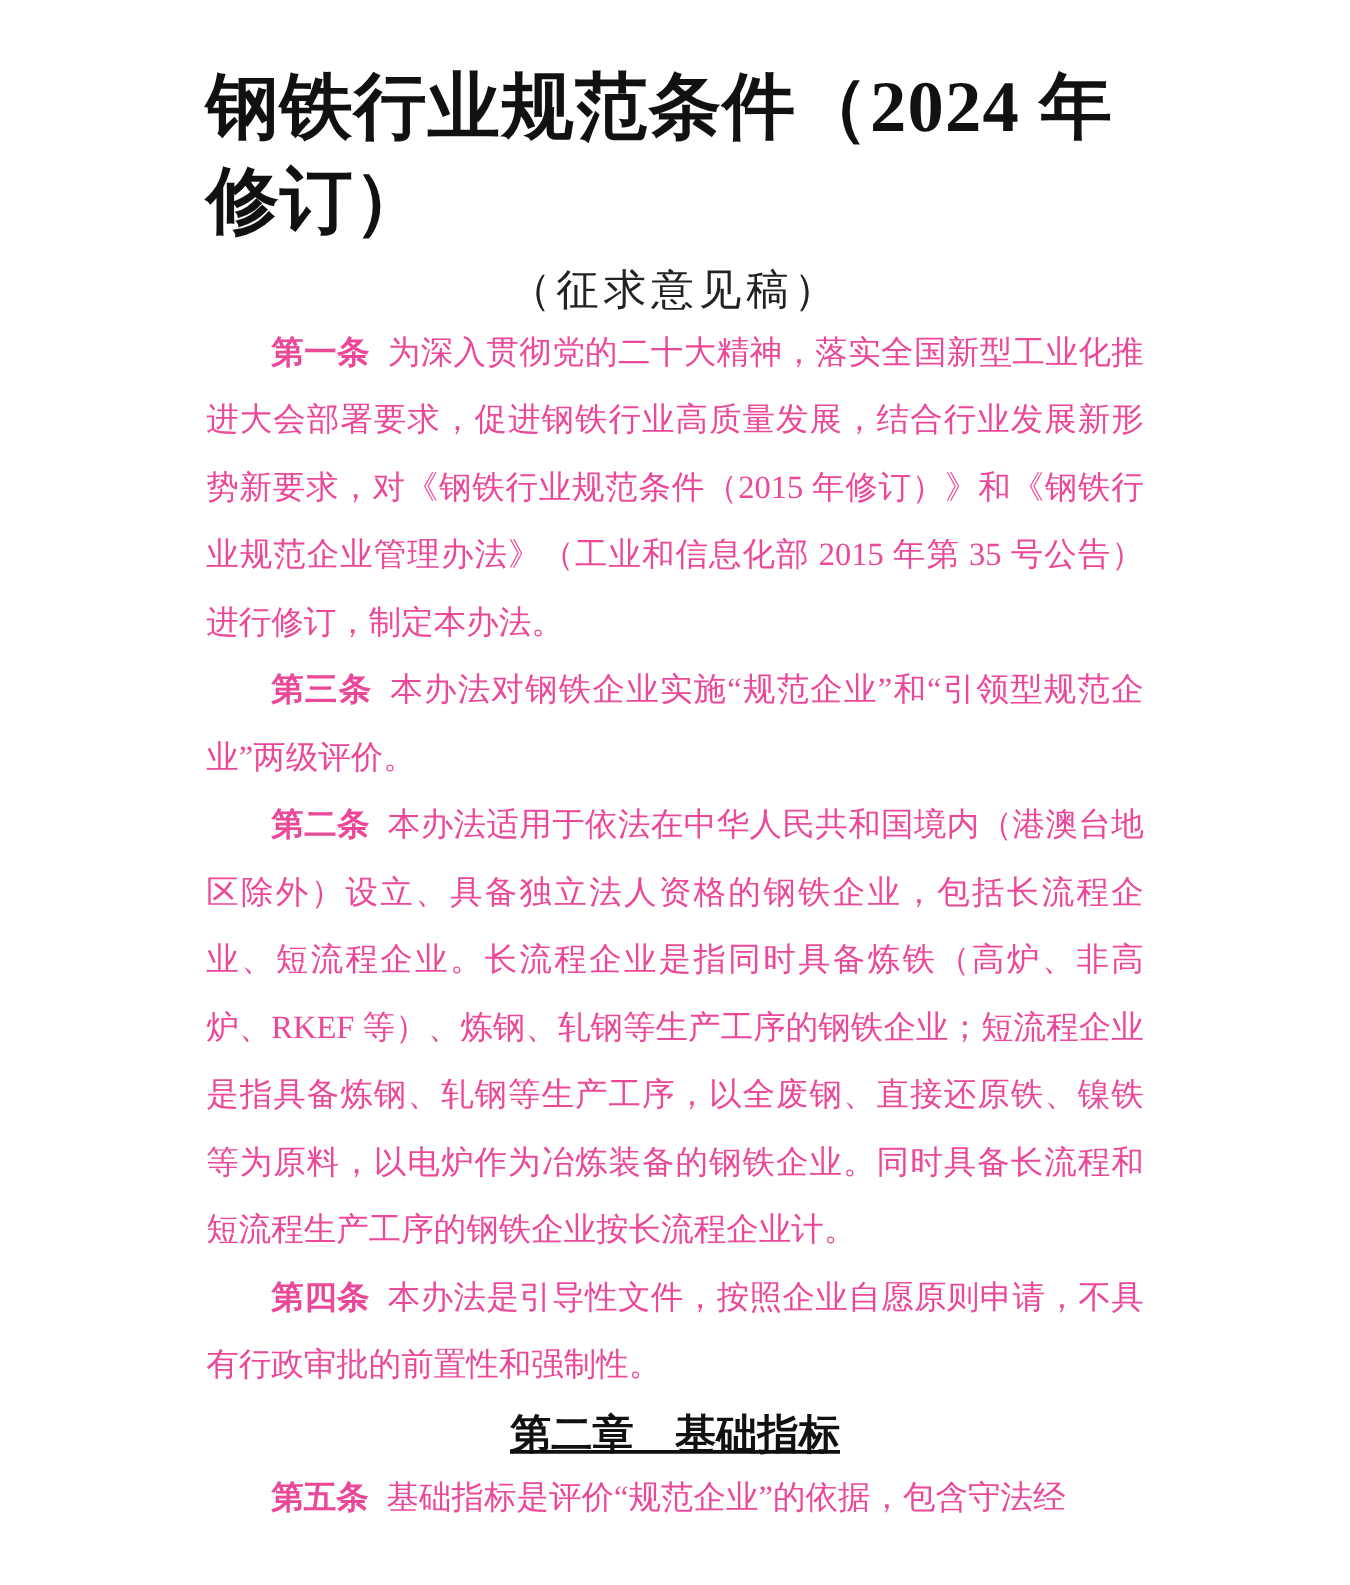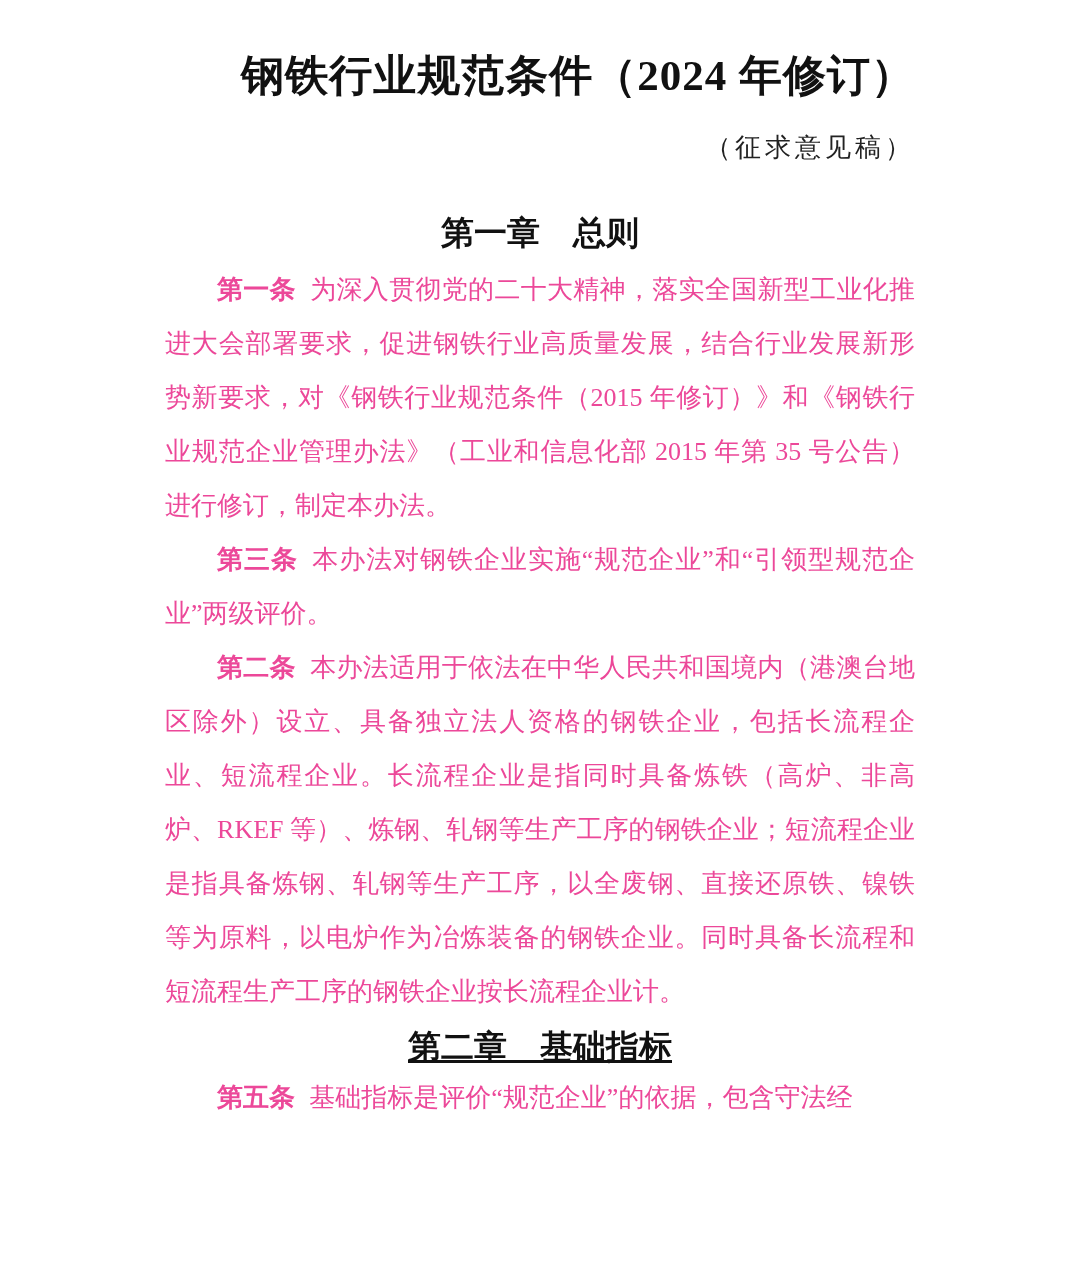--- a/index.html
+++ b/index.html
@@ -13,32 +13,32 @@
     overflow: hidden;
     font-family: "Liberation Serif", "DejaVu Serif", serif;
     color: #1a1a1a;
   }
   .page {
     width: 750px;
     margin: 0 auto;
     padding-top: 48px;
   }
   .doc-title {
-    font-size: 43px;
+    font-size: 58px;
     font-weight: bold;
-    text-align: right;
+    text-align: left;
     line-height: 1.3;
     letter-spacing: 1px;
     color: #111;
     font-family: "Liberation Serif", "DejaVu Serif", serif;
   }
   .doc-subtitle {
-    font-size: 26px;
-    text-align: right;
-    margin-top: 26px;
+    font-size: 34px;
+    text-align: center;
+    margin-top: 10px;
     letter-spacing: 4px;
     color: #222;
   }
   .chapter-heading {
     font-size: 33px;
     font-weight: bold;
     text-align: center;
     font-family: "Liberation Sans", "DejaVu Sans", sans-serif;
     color: #111;
     margin-top: 46px;
@@ -66,26 +66,26 @@
 </style>
 </head>
 <body>
 
 <div class="page">
 
   <div class="doc-title">钢铁行业规范条件（2024 年修订）</div>
 
   <div class="doc-subtitle">（征求意见稿）</div>
 
-  <div class="chapter-heading">第一章　总则</div>
 
   <p class="body-para"><span class="lead">第一条</span><span>为深入贯彻党的二十大精神，落实全国新型工业化推进大会部署要求，促进钢铁行业高质量发展，结合行业发展新形势新要求，对《钢铁行业规范条件（2015 年修订）》和《钢铁行业规范企业管理办法》（工业和信息化部 2015 年第 35 号公告）进行修订，制定本办法。</span></p>
 
   <p class="body-para"><span class="lead">第三条</span><span>本办法对钢铁企业实施“规范企业”和“引领型规范企业”两级评价。</span></p>
 
   <p class="body-para"><span class="lead">第二条</span><span>本办法适用于依法在中华人民共和国境内（港澳台地区除外）设立、具备独立法人资格的钢铁企业，包括长流程企业、短流程企业。长流程企业是指同时具备炼铁（高炉、非高炉、RKEF 等）、炼钢、轧钢等生产工序的钢铁企业；短流程企业是指具备炼钢、轧钢等生产工序，以全废钢、直接还原铁、镍铁等为原料，以电炉作为冶炼装备的钢铁企业。同时具备长流程和短流程生产工序的钢铁企业按长流程企业计。</span></p>
 
+  <p class="body-para"><span class="lead">第四条</span><span>本办法是引导性文件，按照企业自愿原则申请，不具有行政审批的前置性和强制性。</span></p>
 
   <div class="chapter-heading second">第二章　基础指标</div>
 
   <p class="body-para"><span class="lead">第五条</span><span>基础指标是评价“规范企业”的依据，包含守法经</span></p>
 
 </div>
 
 </body></html>

